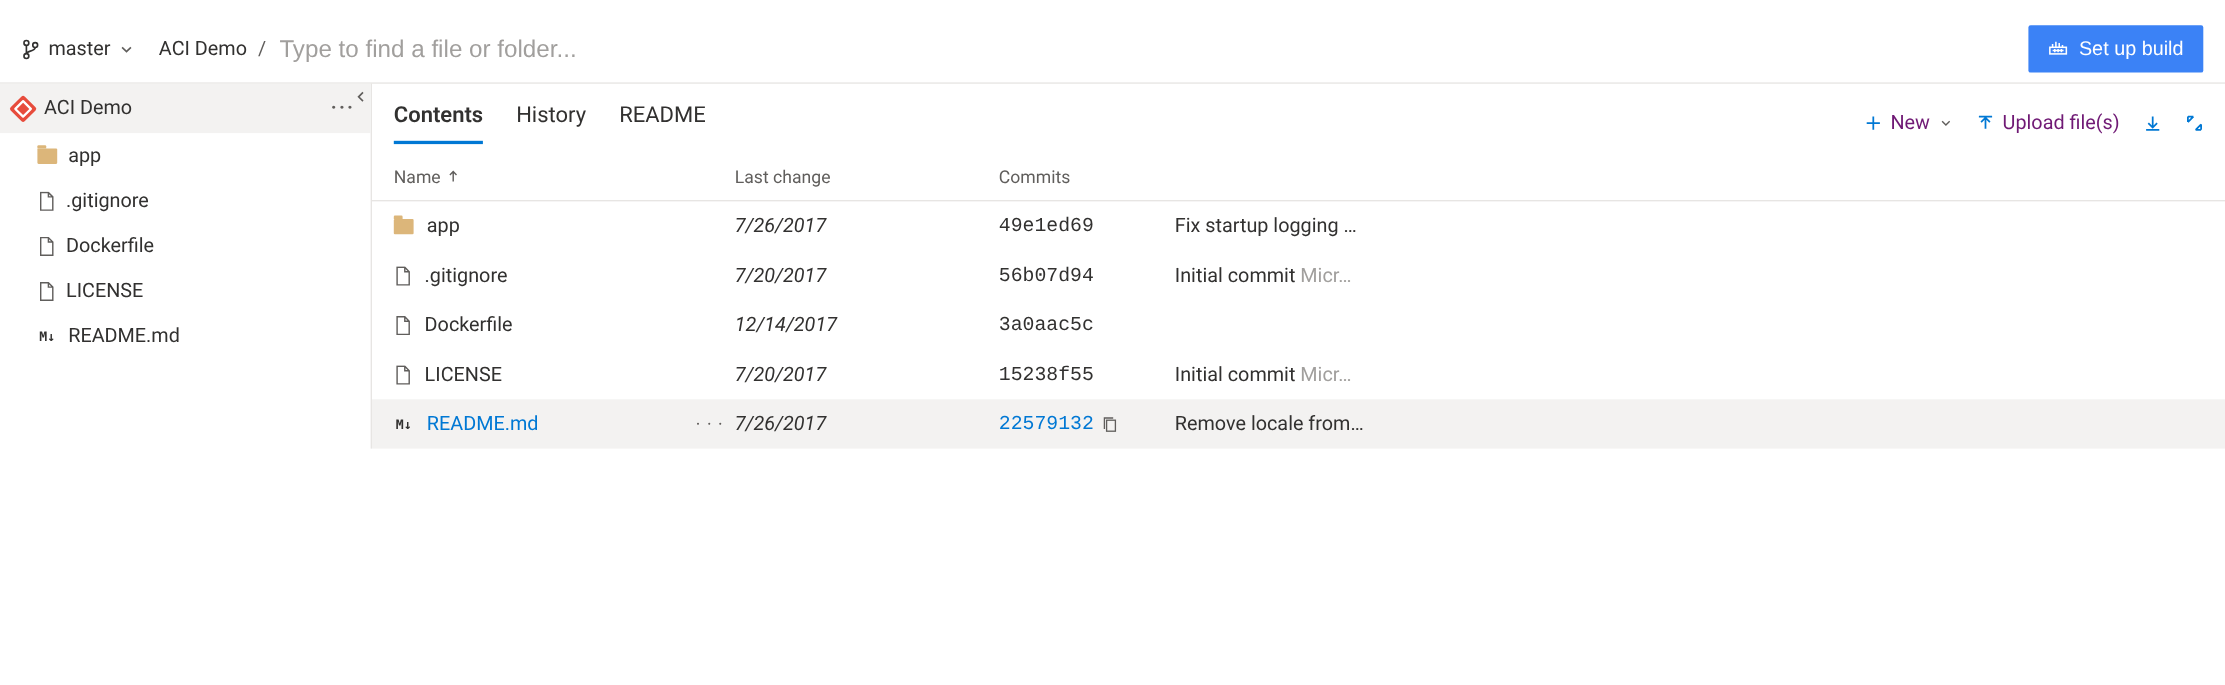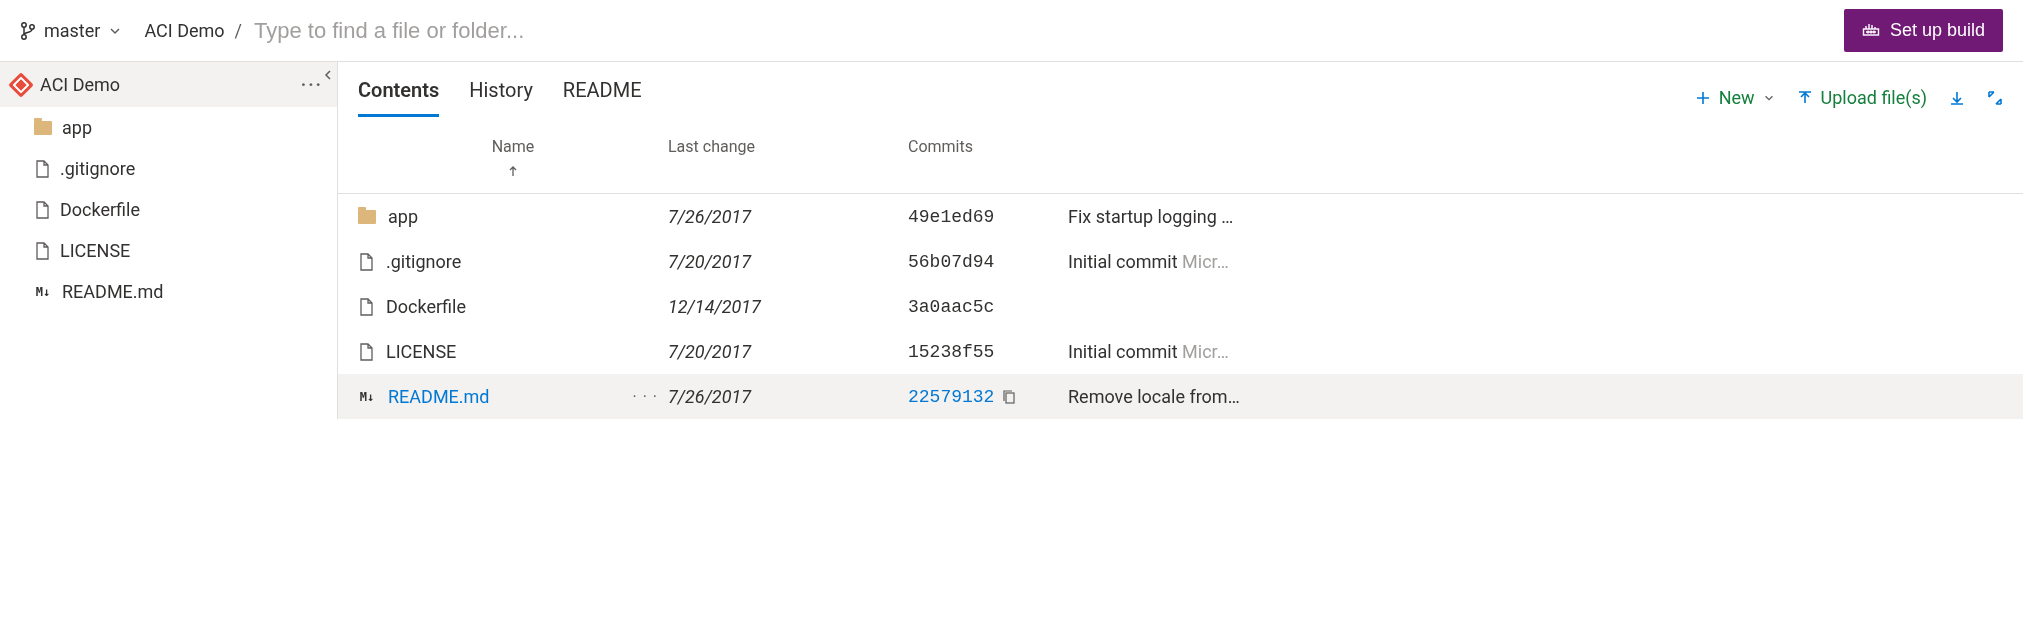--- a/index.html
+++ b/index.html
@@ -9,20 +9,21 @@
     font-size: 14px;
     color: #323130;
     background: #fff;
   }
   .top-bar {
     display: flex;
     align-items: center;
     padding: 10px 20px;
     border-bottom: 1px solid #e1dfdd;
     height: 62px;
+    margin-top: 14px;
   }
   .branch-selector {
     display: flex;
     align-items: center;
     gap: 8px;
     cursor: pointer;
     font-size: 18px;
     padding-right: 12px;
   }
   .branch-icon { display: inline-flex; }
@@ -38,21 +39,21 @@
   .search-input {
     border: none;
     font-size: 22px;
     outline: none;
     width: 400px;
     color: #323130;
   }
   .search-input::placeholder { color: #a19f9d; }
   .spacer { flex: 1; }
   .setup-btn {
-    background: #701a75;
+    background: #3b82f6;
     color: #fff;
     border: none;
     padding: 10px 18px;
     font-size: 18px;
     display: flex;
     align-items: center;
     gap: 10px;
     cursor: pointer;
     border-radius: 2px;
   }
@@ -152,34 +153,34 @@
   .tab.active {
     font-weight: 600;
     border-bottom-color: #0078d4;
   }
   .actions { display: flex; align-items: center; gap: 22px; margin-left: auto; font-size: 18px; }
   .action {
     display: flex;
     align-items: center;
     gap: 8px;
     cursor: pointer;
-    color: #15803d;
+    color: #701a75;
   }
   .action .icon-blue { color: #0078d4; display: inline-flex; }
 
   .table { width: 100%; }
   .table-header {
     display: flex;
     padding: 12px 20px;
     color: #605e5c;
     font-size: 16px;
     border-bottom: 1px solid #e1dfdd;
     margin-top: 8px;
   }
-  .col-name { width: 310px; display:flex; align-items:center; gap:6px;flex-direction:column;}
+  .col-name { width: 310px; display:flex; align-items:center; gap:6px;}
   .col-change { width: 240px; }
   .col-commits { width: 160px; }
   .col-msg { flex: 1; }
 
   .table-row {
     display: flex;
     align-items: center;
     padding: 12px 20px;
     font-size: 18px;
     cursor: pointer;

